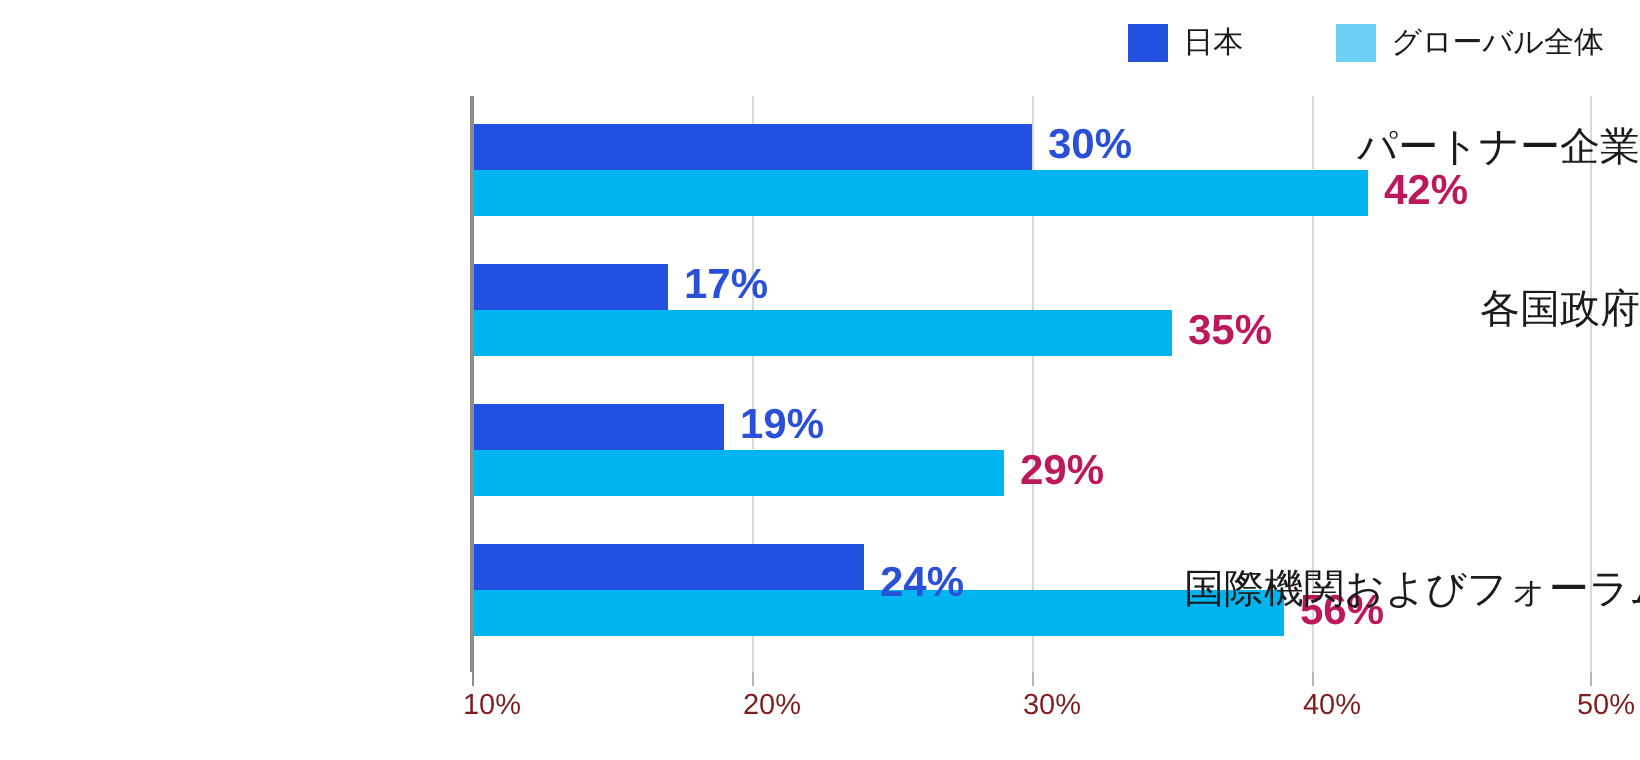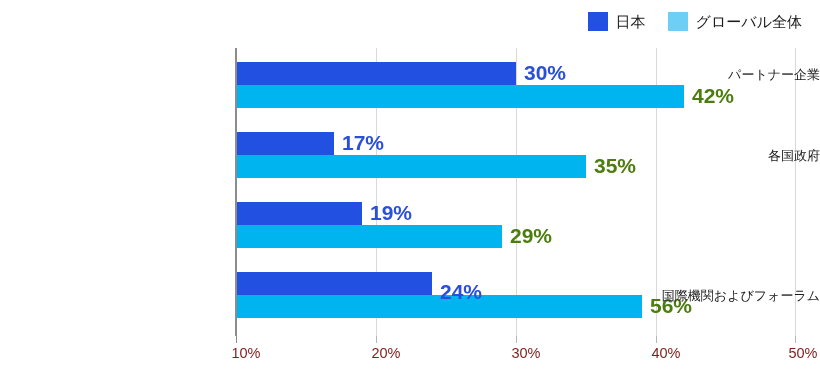--- a/index.html
+++ b/index.html
@@ -26,20 +26,21 @@
     top: 12px;
     right: 18px;
     display: flex;
     align-items: center;
     gap: 22px;
   }
   .legend-entry {
     display: flex;
     align-items: center;
     gap: 8px;
+    margin-left: 24px;
   }
   .legend-swatch {
     width: 20px;
     height: 19px;
     display: block;
   }
   .legend-label {
     font-size: 15px;
     color: #1b1b1b;
     line-height: 1;
@@ -89,29 +90,29 @@
   .bar.glob { background: #00b4f0; }
 
   .bar-value {
     position: absolute;
     font-size: 21px;
     font-weight: bold;
     line-height: 23px;
     white-space: nowrap;
   }
   .bar-value.jp   { color: #2a4fd9; }
-  .bar-value.glob { color: #4d7c0f; }
+  .bar-value.glob { color: #be185d; }
 
   
   .cat-label {
     position: absolute;
     right: 0;
     width: 228px;
     text-align: right;
-    font-size: 13px;
+    font-size: 20px;
     color: #1b1b1b;
     line-height: 19px;
   }
   .cat-label span {
     display: block;
     white-space: nowrap;
   }
 
   
   .x-tick-label {

